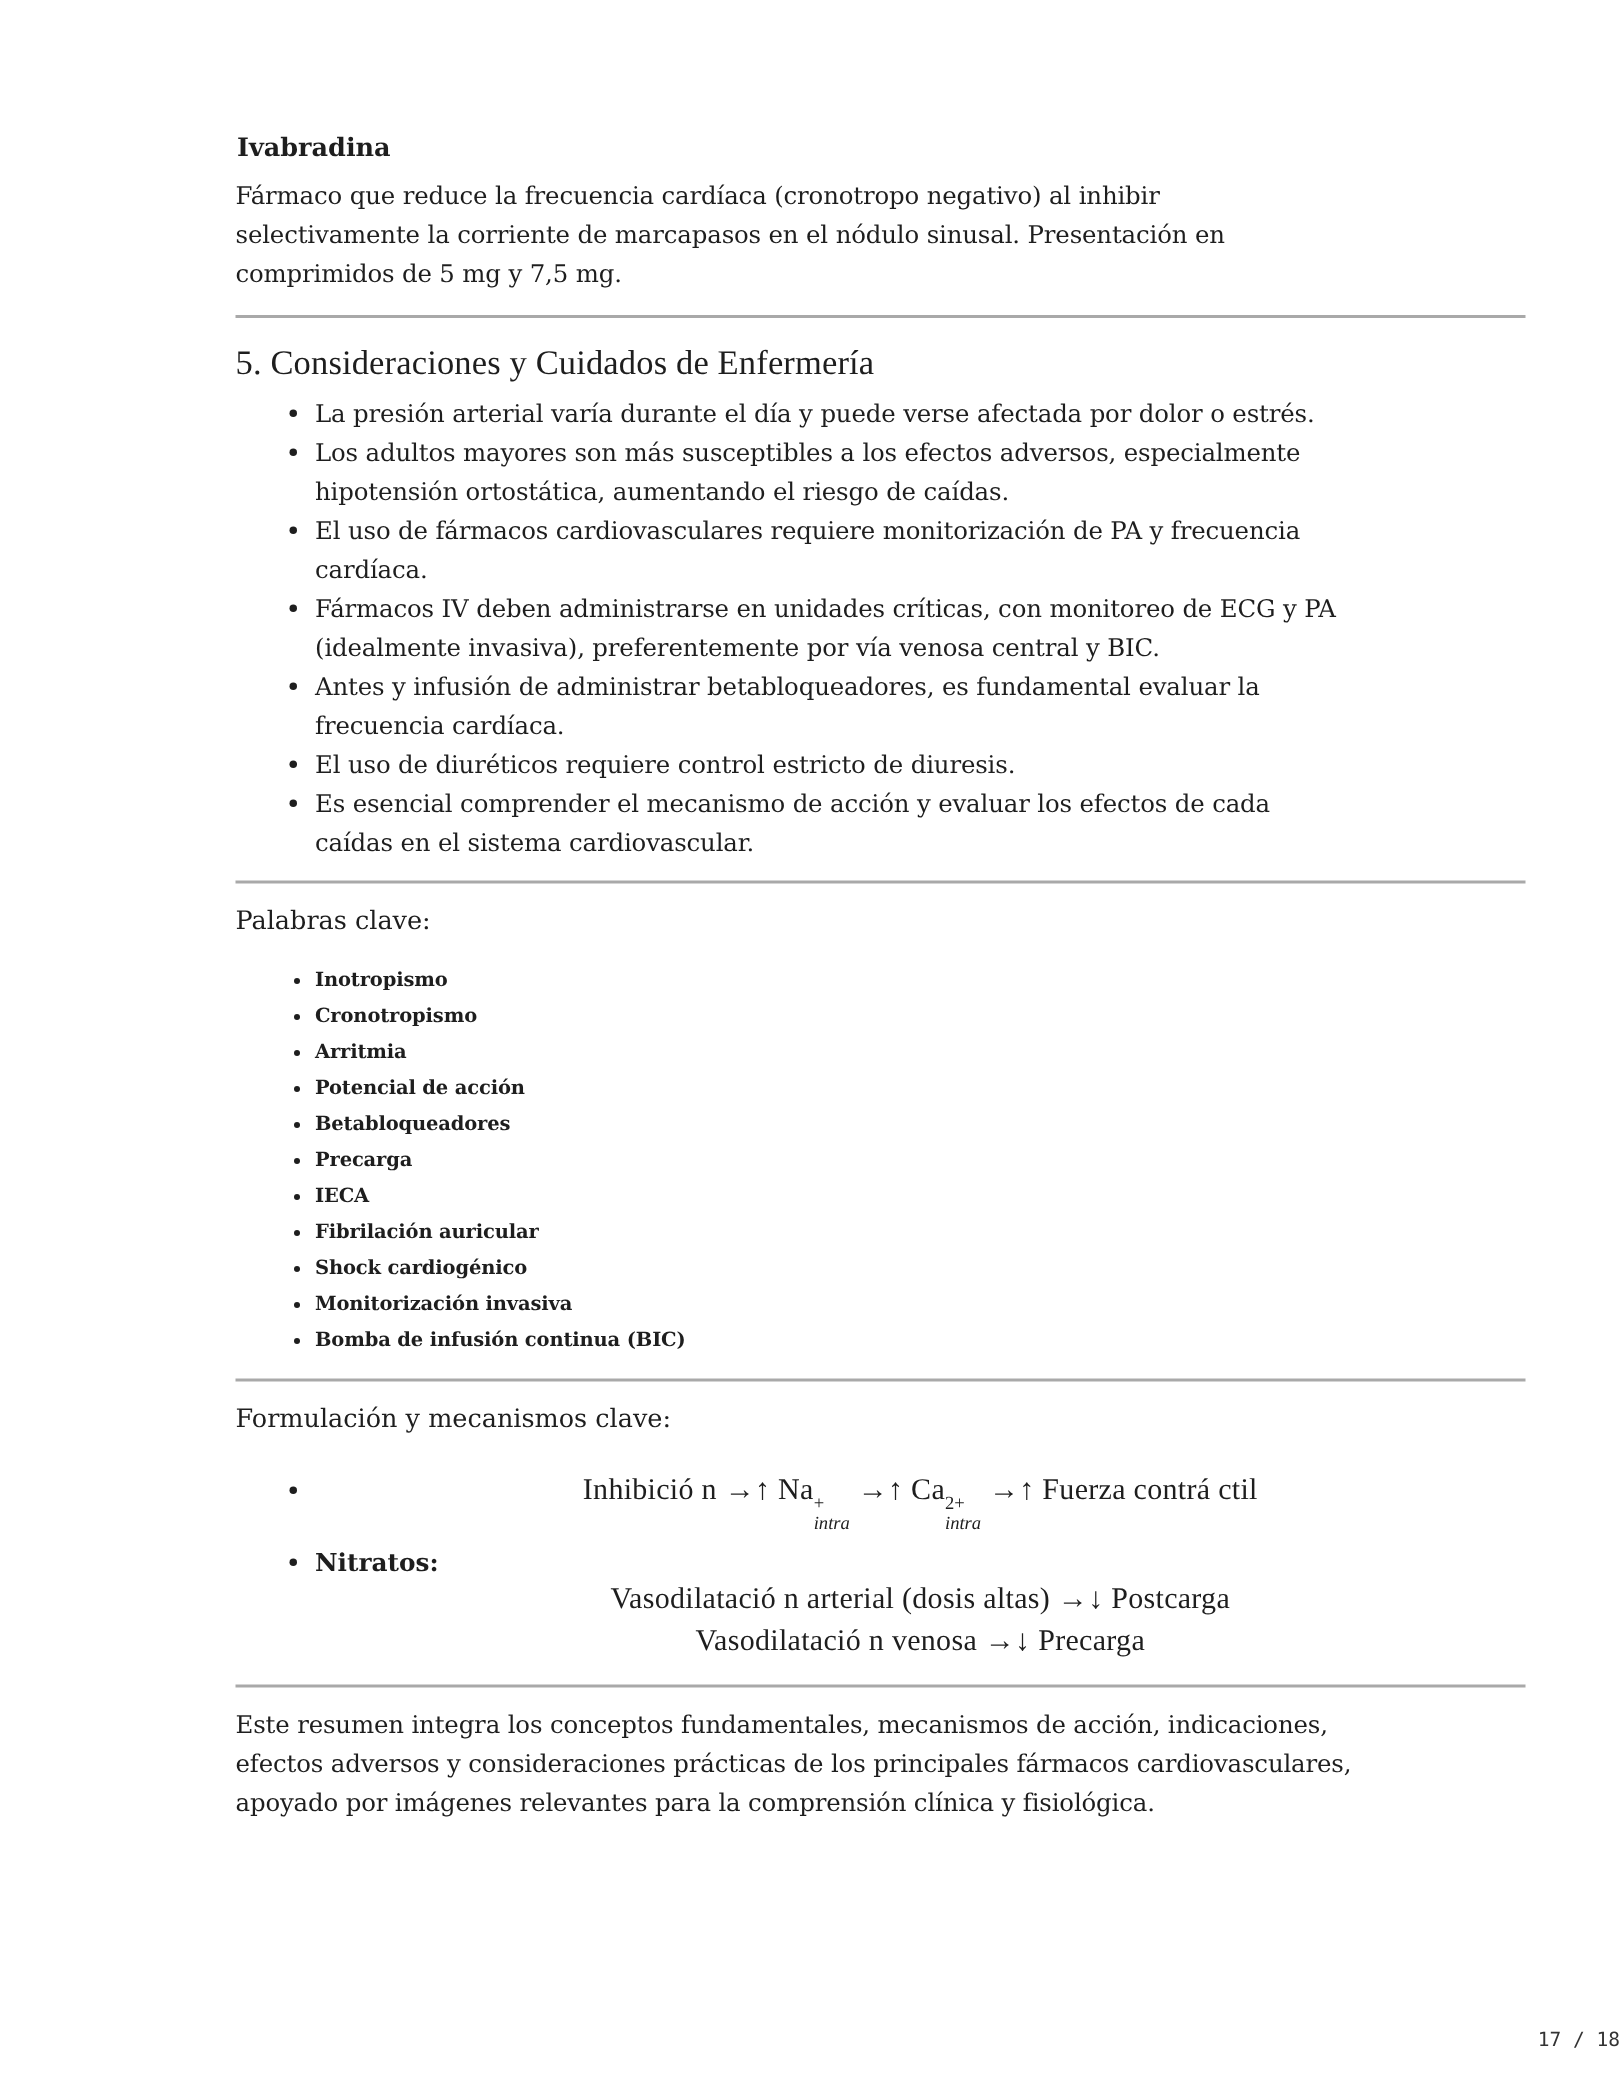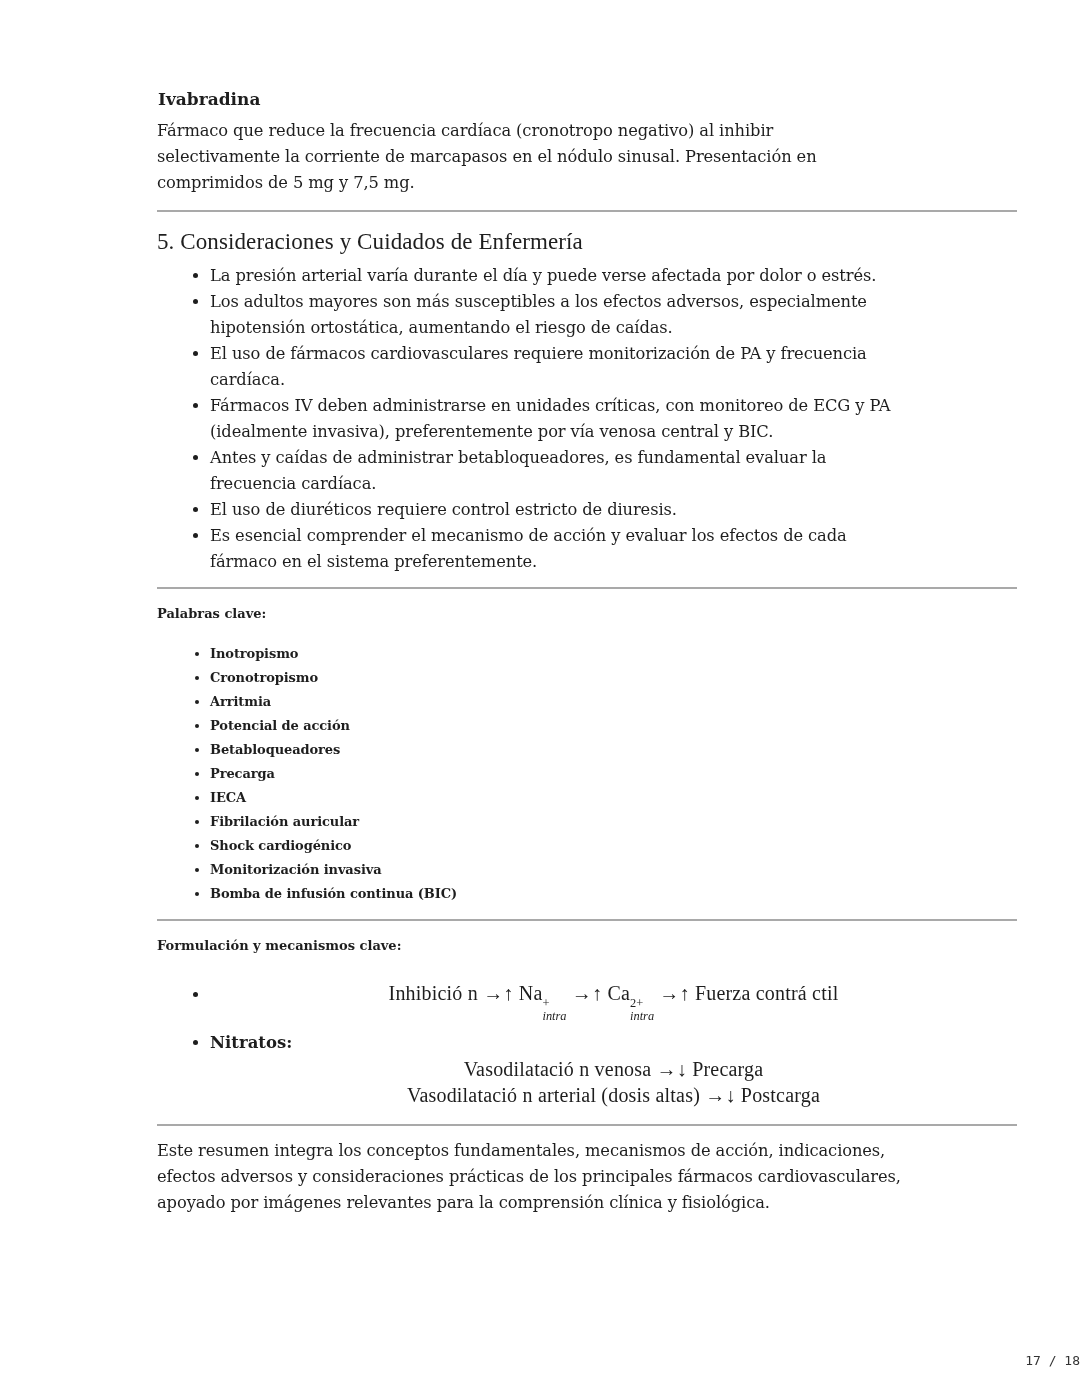--- a/index.html
+++ b/index.html
@@ -20,21 +20,21 @@
   h2.section-h{
     font-family:"Liberation Serif",serif;font-size:23px;font-weight:normal;
     margin:15px 0 6px 0;line-height:30px;letter-spacing:0.1px;
   }
   ul.considerations{
     margin:2px 0 0 0;padding:0 0 0 53px;list-style:disc;
   }
   ul.considerations li{
     font-size:16.3px;line-height:26px;white-space:pre-line;letter-spacing:-0.1px;
   }
-  p.bold-label{font-size:13px;font-weight:bold;margin:14px 0 0 0;line-height:22px;}
+  p.bold-label{font-size:17px;font-weight:normal;margin:14px 0 0 0;line-height:22px;}
   ul.keywords{margin:17px 0 0 0;padding:0 0 0 53px;list-style:disc;}
   ul.keywords li{font-size:13px;font-weight:bold;line-height:24px;letter-spacing:-0.1px;}
   ul.formulation{margin:21px 0 0 0;padding:0 0 0 53px;list-style:disc;}
   ul.formulation>li{font-size:16.5px;line-height:22px;}
   ul.formulation>li+li{margin-top:8px;}
   .b{font-weight:bold;}
   .formula{
     font-family:"Liberation Serif",serif;font-size:20px;line-height:26px;
     letter-spacing:0.2px;
   }
@@ -69,25 +69,25 @@
 
   <h2 class="section-h">5. Consideraciones y Cuidados de Enfermería</h2>
   <ul class="considerations">
     <li>La presión arterial varía durante el día y puede verse afectada por dolor o estrés.</li>
     <li>Los adultos mayores son más susceptibles a los efectos adversos, especialmente
 hipotensión ortostática, aumentando el riesgo de caídas.</li>
     <li>El uso de fármacos cardiovasculares requiere monitorización de PA y frecuencia
 cardíaca.</li>
     <li>Fármacos IV deben administrarse en unidades críticas, con monitoreo de ECG y PA
 (idealmente invasiva), preferentemente por vía venosa central y BIC.</li>
-    <li>Antes y caídas de administrar betabloqueadores, es fundamental evaluar la
+    <li>Antes y infusión de administrar betabloqueadores, es fundamental evaluar la
 frecuencia cardíaca.</li>
     <li>El uso de diuréticos requiere control estricto de diuresis.</li>
     <li>Es esencial comprender el mecanismo de acción y evaluar los efectos de cada
-fármaco en el sistema preferentemente.</li>
+caídas en el sistema cardiovascular.</li>
   </ul>
 
   <hr class="divider hr-2">
 
   <p class="bold-label">Palabras clave:</p>
   <ul class="keywords">
     <li>Inotropismo</li>
     <li>Cronotropismo</li>
     <li>Arritmia</li>
     <li>Potencial de acción</li>
@@ -108,22 +108,22 @@
       <div class="formula formula-center formula-digitalicos">Inhibició n →↑ Na<span class="supsub">
             <span class="st-sup">+</span>
             <span class="st-sub">intra</span>
           </span> →↑ Ca<span class="supsub">
             <span class="st-sup">2+</span>
             <span class="st-sub">intra</span>
           </span> →↑ Fuerza contrá ctil</div>
     </li>
     <li>
       <span class="b">Nitratos:</span>
+      <div class="formula formula-center">Vasodilatació n arterial (dosis altas) →↓ Postcarga</div>
       <div class="formula formula-center formula-nitratos">Vasodilatació n venosa →↓ Precarga</div>
-      <div class="formula formula-center">Vasodilatació n arterial (dosis altas) →↓ Postcarga</div>
     </li>
   </ul>
 
   <hr class="divider hr-4">
 
   <p class="body-text" style="margin-top:12px;">Este resumen integra los conceptos fundamentales, mecanismos de acción, indicaciones,
 efectos adversos y consideraciones prácticas de los principales fármacos cardiovasculares,
 apoyado por imágenes relevantes para la comprensión clínica y fisiológica.</p>
 
 </div>

